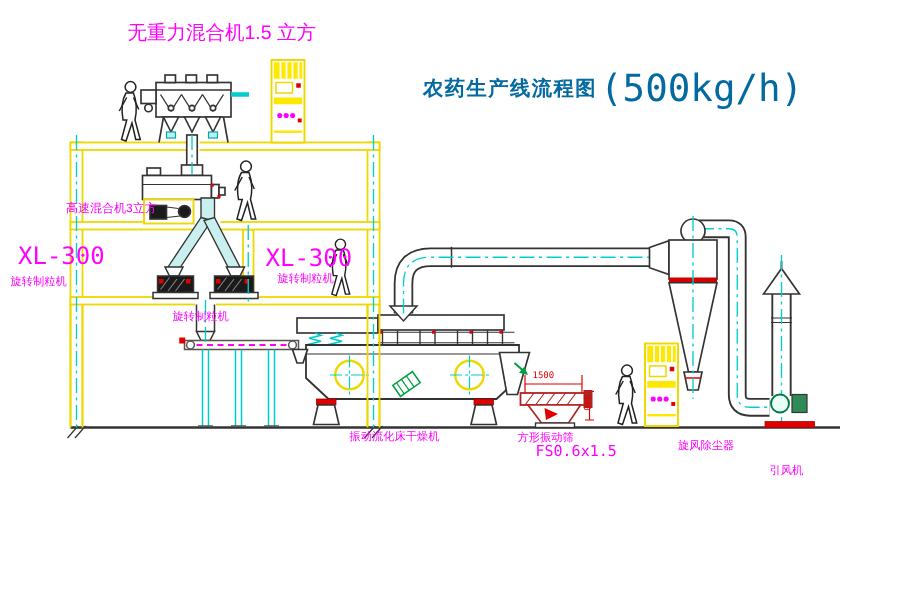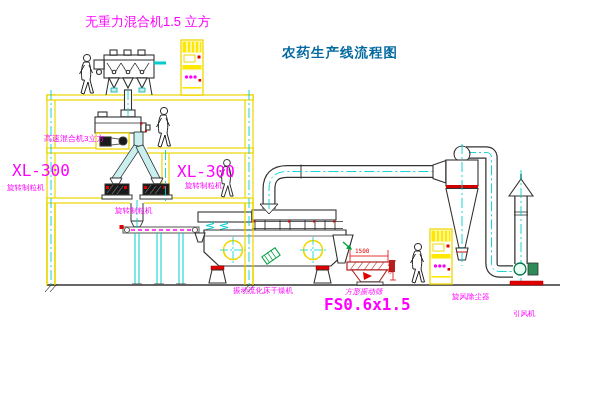--- a/index.html
+++ b/index.html
@@ -227,37 +227,38 @@
   <use href="#cabinet" transform="translate(430,229)"></use>
 
   <use href="#person" transform="translate(86,95)"></use>
   <use href="#person" transform="translate(163,148)"></use>
   <use href="#person" transform="translate(226,198) scale(0.95)"></use>
   <use href="#person" transform="translate(417,284)"></use>
 </svg>
 
 <div class="title-row">
   <span class="title-cn">农药生产线流程图</span>
+  <span class="title-cap">(500kg/h)</span>
 </div>
 
 <div class="lbl" style="left:85px;top:15px;font-size:13px;">无重力混合机1.5 立方</div>
 <div class="lbl" style="left:44px;top:111px;font-size:8px;margin-top:24px;">高速混合机3立方</div>
 
 <div class="lbl mono" style="left:12px;top:163px;font-size:16px;">XL-300</div>
 <div class="lbl" style="left:7px;top:184px;font-size:7.5px;">旋转制粒机</div>
 
 <div class="lbl mono" style="left:177px;top:164px;font-size:16px;">XL-300</div>
 <div class="lbl" style="left:185px;top:182px;font-size:7.5px;">旋转制粒机</div>
 
 <div class="lbl" style="left:115px;top:207px;font-size:7.5px;">旋转制粒机</div>
 
 <div class="lbl" style="left:233px;top:287px;font-size:7.5px;">振动流化床干燥机</div>
 
-<div class="lbl" style="left:345px;top:288px;font-size:7.5px;font-style:italic;">方形振动筛</div>
-<div class="lbl mono" style="left:324px;top:297px;font-size:16px;font-weight:bold;">FS0.6x1.5</div>
+<div class="lbl" style="left:345px;top:288px;font-size:7.5px;">方形振动筛</div>
+<div class="lbl mono" style="left:357px;top:297px;font-size:10px;">FS0.6x1.5</div>
 
 <div class="lbl" style="left:452px;top:293px;font-size:7.5px;font-family:Liberation Serif, serif;">旋风除尘器</div>
 <div class="lbl" style="left:513px;top:310px;font-size:7.5px;">引风机</div>
 
 <div class="lbl red mono" style="left:355px;top:248px;font-size:6px;">1500</div>
 <div class="lbl red mono vdim" style="left:387px;top:263px;font-size:6px;">340</div>
 
 </div>
 
 </body></html>

